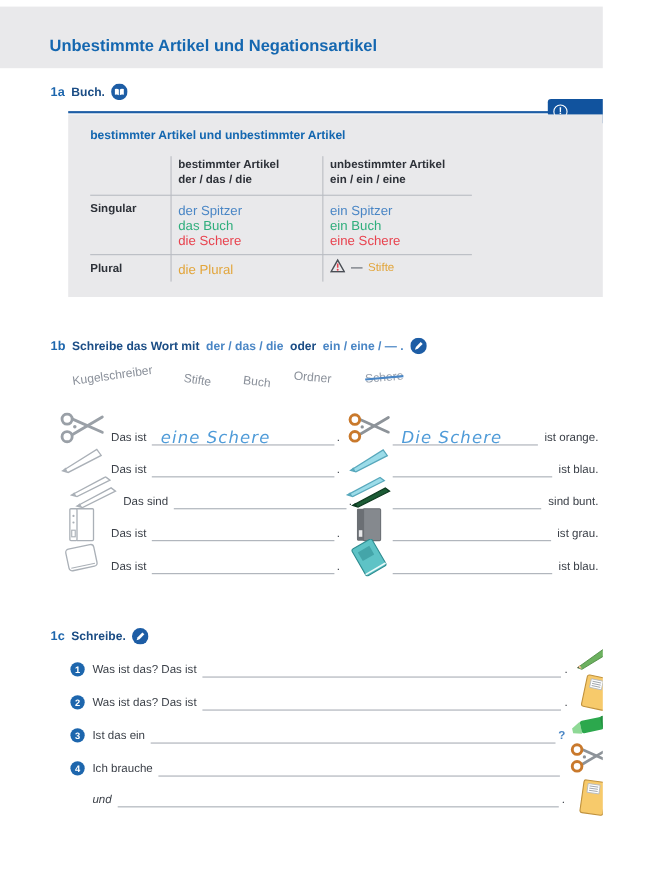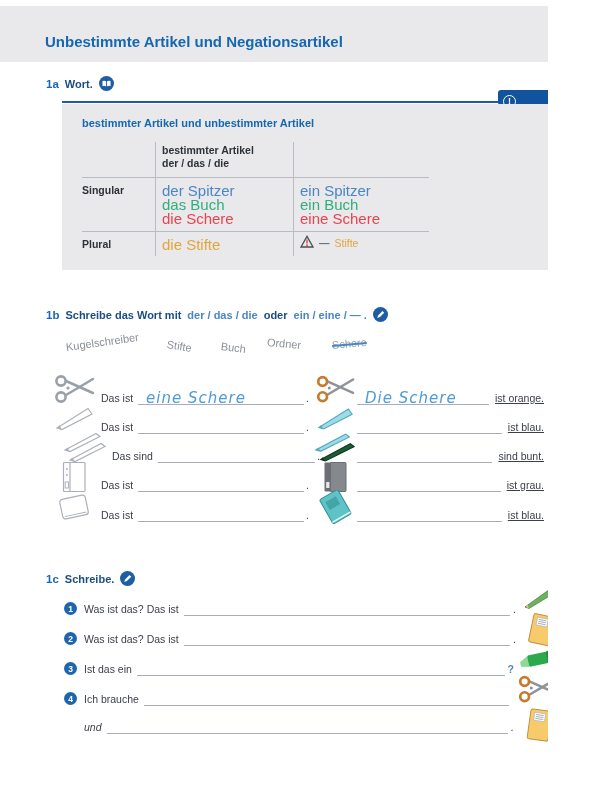--- a/index.html
+++ b/index.html
@@ -20,58 +20,58 @@
     border-radius:3px 9px 5px 10px;display:flex;align-items:center;padding-left:5px;box-sizing:border-box;}
   .badge-circle{width:13px;height:13px;border:1.6px solid #fff;border-radius:50%;color:#fff;
     font-size:9px;font-weight:bold;text-align:center;line-height:11px;box-sizing:border-box;}
 
   .panel{position:absolute;left:62px;top:104px;width:498px;height:166px;background:#e9e9eb;}
   .panel-title{position:absolute;left:20px;top:13px;font-size:11px;font-weight:bold;color:#1467b0;}
   .v-div{position:absolute;top:38px;width:1px;height:114px;background:#b9bcc2;}
   .h-div{position:absolute;left:20px;width:347px;height:1px;background:#b9bcc2;}
   .th{position:absolute;font-size:10.5px;font-weight:bold;color:#2d3138;line-height:13px;}
   .row-label{position:absolute;font-size:10.5px;font-weight:bold;color:#2d3138;}
-  .word-col{position:absolute;font-size:15px;line-height:14px;}
+  .word-col{position:absolute;font-size:12px;line-height:14px;}
   .c-blue{color:#4a86c5;}.c-green{color:#2fae7c;}.c-red{color:#e8434f;}.c-orange{color:#e2a53b;}
   .plural-cell{position:absolute;display:flex;align-items:center;gap:5px;font-size:10.5px;}
   .dash{color:#6a6f76;font-weight:bold;}
 
   .bank-word{position:absolute;font-size:11px;color:#8a909a;transform-origin:left center;white-space:nowrap;}
   .struck{text-decoration:line-through;text-decoration-color:#4a86c5;text-decoration-thickness:1.5px;color:#98a0ac;}
 
   .ex-row{position:absolute;display:flex;align-items:flex-end;font-size:10.5px;height:30px;box-sizing:border-box;}
   .ex-icon{align-self:center;flex-shrink:0;display:flex;justify-content:center;}
   .ex-icon.w-left{width:54px;}
   .ex-icon.w-right{width:44px;}
   .ex-prefix{margin:0 5px 1px 0;white-space:nowrap;}
   .ex-line{flex:1;border-bottom:1px solid #a9aeb6;position:relative;height:100%;}
   .hand{position:absolute;left:8px;bottom:-3px;font-style:italic;color:#4f9bd8;font-size:15px;
     white-space:nowrap;font-family:"DejaVu Sans","Liberation Sans",sans-serif;letter-spacing:1px;}
   .ex-end{margin:0 0 1px 2px;}
-  .ex-suffix{margin:0 12px 1px 6px;white-space:nowrap;text-decoration:underline;}
+  .ex-suffix{margin:0 12px 1px 6px;white-space:nowrap;}
 
   .c-row{position:absolute;display:flex;align-items:flex-end;font-size:10.5px;height:20px;}
   .num-circle{width:13px;height:13px;border-radius:50%;background:#1d66ad;color:#fff;font-size:8.5px;
     font-weight:bold;display:flex;align-items:center;justify-content:center;margin-right:7px;align-self:flex-end;flex-shrink:0;margin-bottom:1px;}
   .num-circle.hide{visibility:hidden;}
   .c-text{margin:0 5px 1px 0;white-space:nowrap;}
   .c-line{flex:1;border-bottom:1px solid #a9aeb6;height:100%;}
   .c-end{margin:0 0 1px 3px;color:#3c4149;}
   .side-icon{position:absolute;}
 </style>
 </head>
 <body>
 
 <div class="page">
   <div class="top-band"></div>
   <h1 class="page-title">Unbestimmte Artikel und Negationsartikel</h1>
 
   <div class="sec-head" style="left:46px;top:76px;">
     <span class="sec-num">1a</span>
-    <span class="sec-title">Wort.</span>
+    <span class="sec-title">Buch.</span>
     <span class="round-icon">
       <svg width="15" height="15" viewBox="0 0 20 20">
         <circle cx="10" cy="10" r="10" fill="#1d5da5"></circle>
         <path d="M4.6,6.6 Q7.4,5.6 9.4,7 L9.4,14 Q7.4,12.6 4.6,13.5 Z" fill="#fff"></path>
         <path d="M15.4,6.6 Q12.6,5.6 10.6,7 L10.6,14 Q12.6,12.6 15.4,13.5 Z" fill="#fff"></path>
       </svg>
     </span>
   </div>
 
   <div class="rule"></div>
@@ -83,35 +83,39 @@
     <div class="panel-title">bestimmter Artikel und unbestimmter Artikel</div>
     <div class="v-div" style="left:93px;"></div>
     <div class="v-div" style="left:231px;"></div>
     <div class="h-div" style="top:73px;"></div>
     <div class="h-div" style="top:127px;"></div>
 
     <div class="th" style="left:100px;top:40px;">
       <div>bestimmter Artikel</div>
       <div>der / das / die</div>
     </div>
+    <div class="th" style="left:238px;top:40px;">
+      <div>unbestimmter Artikel</div>
+      <div>ein / ein / eine</div>
+    </div>
 
     <div class="row-label" style="left:20px;top:80px;">Singular</div>
     <div class="word-col" style="left:100px;top:80px;">
       <div class="c-blue">der Spitzer</div>
       <div class="c-green">das Buch</div>
       <div class="c-red">die Schere</div>
     </div>
     <div class="word-col" style="left:238px;top:80px;">
       <div class="c-blue">ein Spitzer</div>
       <div class="c-green">ein Buch</div>
       <div class="c-red">eine Schere</div>
     </div>
 
     <div class="row-label" style="left:20px;top:134px;">Plural</div>
-    <div class="word-col c-orange" style="left:100px;top:134px;">die Stifte</div>
+    <div class="word-col c-orange" style="left:100px;top:134px;">die Plural</div>
     <div class="plural-cell" style="left:238px;top:131px;">
       <span>
         <svg width="14" height="13" viewBox="0 0 14 13">
           <path d="M7,1.4 L13,12 L1,12 Z" fill="none" stroke="#4a4e55" stroke-width="1.3"></path>
           <path d="M7,4.6 L7,8.4" stroke="#e8434f" stroke-width="1.4"></path>
           <circle cx="7" cy="10.2" r="0.9" fill="#e8434f"></circle>
         </svg>
       </span>
       <span class="dash">—</span>
       <span class="c-orange">Stifte</span>

